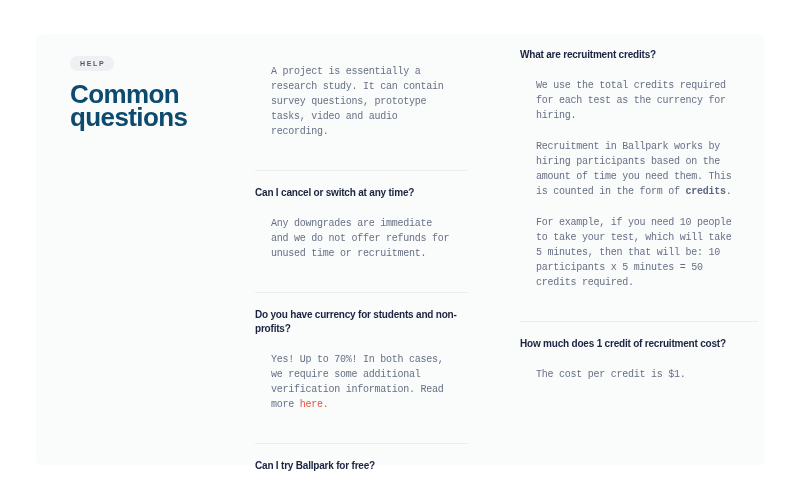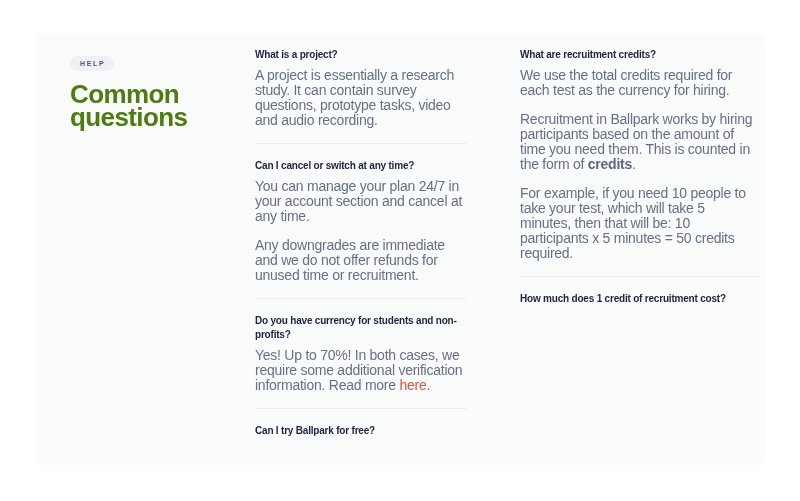--- a/index.html
+++ b/index.html
@@ -39,71 +39,70 @@
     padding: 4px 9px 4px 10px;
     border-radius: 999px;
     text-transform: uppercase;
   }
   .title {
     margin: 12px 0 0;
     font-size: 26px;
     line-height: 23px;
     font-weight: 800;
     letter-spacing: -0.6px;
-    color: #4d7c0f;
+    color: #0c4a6e;
   }
   
   .faq-col { position: absolute; top: 0; }
   .col-1 { left: 219px; width: 212px; }
   .col-2 { left: 484px; width: 238px; }
   .faq-item { padding: 15px 0; }
   .faq-col .faq-item:first-child { padding-top: 14px; }
   .divider {
     border-top: 1px solid #ebedef;
     height: 0;
   }
   .question {
     margin: 0 0 6px;
     font-size: 10px;
     line-height: 14px;
     font-weight: 700;
     letter-spacing: -0.2px;
     color: #1b2440;
   }
   .answer {
-    margin: 0;
-    font-size: 14px;
+    margin: 16px;
+    font-size: 10px;
     line-height: 15px;
     letter-spacing: -0.25px;
     color: #667085;
+    font-family: Liberation Mono, monospace;
   }
   .answer + .answer { margin-top: 14px; }
   .answer strong { font-weight: 700; color: #5d6780; }
   .link { text-decoration: none; cursor: pointer; }
 </style>
 </head>
 <body>
 
 <div class="page">
   <section class="card">
 
     <div class="intro">
       <span class="badge">HELP</span>
       <h1 class="title">Common questions</h1>
     </div>
 
     <div class="faq-col col-1">
         <div class="faq-item">
-          <h3 class="question">What is a project?</h3>
           <p class="answer">A project is essentially a research study. It can contain survey questions, prototype tasks, video and audio recording.</p>
         </div>
         <div class="divider"></div>
         <div class="faq-item">
           <h3 class="question">Can I cancel or switch at any time?</h3>
-          <p class="answer">You can manage your plan 24/7 in your account section and cancel at any time.</p>
           <p class="answer">Any downgrades are immediate and we do not offer refunds for unused time or recruitment.</p>
         </div>
         <div class="divider"></div>
         <div class="faq-item">
           <h3 class="question">Do you have currency for students and non-profits?</h3>
           <p class="answer">Yes! Up to 70%! In both cases, we require some additional verification information. Read more <a class="link" href="#" style="color: rgb(228, 81, 60);">here.</a></p>
         </div>
         <div class="divider"></div>
         <div class="faq-item">
           <h3 class="question">Can I try Ballpark for free?</h3>
@@ -112,17 +111,18 @@
     <div class="faq-col col-2">
         <div class="faq-item">
           <h3 class="question">What are recruitment credits?</h3>
           <p class="answer">We use the total credits required for each test as the currency for hiring.</p>
           <p class="answer">Recruitment in Ballpark works by hiring participants based on the amount of time you need them. This is counted in the form of <strong>credits</strong>.</p>
           <p class="answer">For example, if you need 10 people to take your test, which will take 5 minutes, then that will be: 10 participants x 5 minutes = 50 credits required.</p>
         </div>
         <div class="divider"></div>
         <div class="faq-item">
           <h3 class="question">How much does 1 credit of recruitment cost?</h3>
+          <p class="answer">The cost per credit is $1.</p>
         </div>
       </div>
 
   </section>
 </div>
 
 </body></html>

